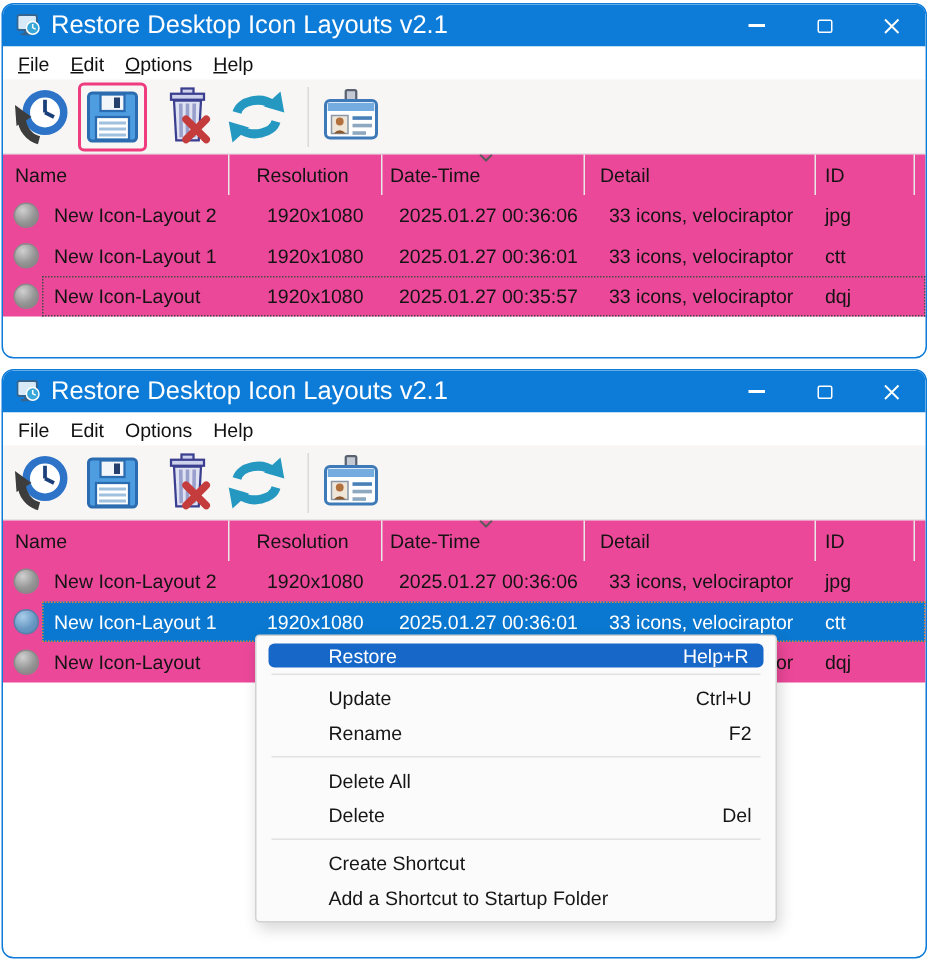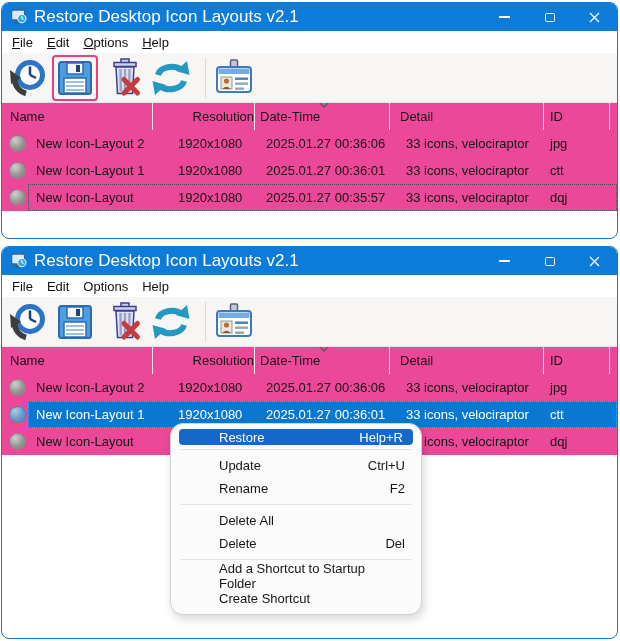--- a/index.html
+++ b/index.html
@@ -35,21 +35,21 @@
   .tbtn.trash { margin-left:7px; }
   .tbtn.refresh { margin-left:6px; }
   .tb-sep { width:1px; height:40px; background:#d9d9d9; margin-left:14px; flex:0 0 auto; }
   .tbtn.card { margin-left:8px; }
 
   
   .list { background:#ec4899; font-size:13px; color:#141414; }
   .lheader { display:flex; height:27px; align-items:center; }
   .hcell { height:100%; display:flex; align-items:center; border-right:1px solid #e8e8e8; position:relative; }
   .h-name   { width:151px; padding-left:8px; }
-  .h-res    { width:102px; padding-left:18px;justify-content:flex-end; }
+  .h-res    { width:102px; padding-left:18px; }
   .h-date   { width:135px; padding-left:5px; }
   .h-detail { width:154px; padding-left:10px; }
   .h-id     { width:66px;  padding-left:6px; }
   .h-fill   { flex:1; border-right:none; }
   .sort-ind { position:absolute; top:0px; left:64px; line-height:0; }
 
   .lrow { display:flex; height:27px; align-items:center; }
   .sphere-cell { width:26px; padding-left:7px; display:flex; align-items:center; flex:0 0 auto; }
   .sphere { width:17px; height:17px; border-radius:50%; border:1px solid #8a8a8a;
             background:radial-gradient(circle at 35% 28%, #d0d0d0, #969696 55%, #7d7d7d); }
@@ -59,22 +59,22 @@
   .rcell { height:100%; display:flex; align-items:center; white-space:nowrap; overflow:hidden; }
   .r-name   { width:125px; padding-left:8px; }
   .r-res    { width:102px; padding-left:25px; }
   .r-date   { width:135px; padding-left:11px; }
   .r-detail { width:154px; padding-left:16px; }
   .r-id     { flex:1; padding-left:6px; }
   .row-content.focused  { outline:1px dotted #4a4a4a; outline-offset:-1px; }
   .row-content.selected { background:#0a78d0; color:#ffffff; outline:1px dotted #e8832f; outline-offset:-1px; }
 
   
-  .ctx-menu { position:absolute; left:170px; top:423px; width:252px; z-index:50;
-              background:#fbfbfb; border:1px solid #d2d2d2; border-radius:13px;
+  .ctx-menu { position:absolute; left:170px; top:423px; width:348px; z-index:50;
+              background:#fbfbfb; border:1px solid #d2d2d2; border-radius:3px;
               box-shadow:2px 4px 10px rgba(0,0,0,0.16); padding:4px 0; font-size:13px; color:#161616; }
   .ctx-item { height:23px; display:flex; align-items:center; padding:0 16px 0 48px; }
   .ctx-item .ctx-sc { margin-left:auto; }
   .ctx-item.hl { height:16px; margin:1px 8px 3px 8px; padding:0 10px 0 40px;
                  background:#1767c9; color:#ffffff; border-radius:4px; }
   .ctx-sep { height:1px; background:#e2e2e2; margin:4px 10px; }
 </style>
 </head>
 <body>
 
@@ -422,22 +422,22 @@
     <div class="ctx-item">
       <span class="ctx-label">Delete All</span>
       <span class="ctx-sc"></span>
     </div>
     <div class="ctx-item">
       <span class="ctx-label">Delete</span>
       <span class="ctx-sc">Del</span>
     </div>
     <div class="ctx-sep"></div>
     <div class="ctx-item">
+      <span class="ctx-label">Create Shortcut</span>
+      <span class="ctx-sc"></span>
+    </div>
+    <div class="ctx-item">
       <span class="ctx-label">Add a Shortcut to Startup Folder</span>
       <span class="ctx-sc"></span>
     </div>
-    <div class="ctx-item">
-      <span class="ctx-label">Create Shortcut</span>
-      <span class="ctx-sc"></span>
-    </div>
   </div>
 
 </div>
 
 </body></html>

